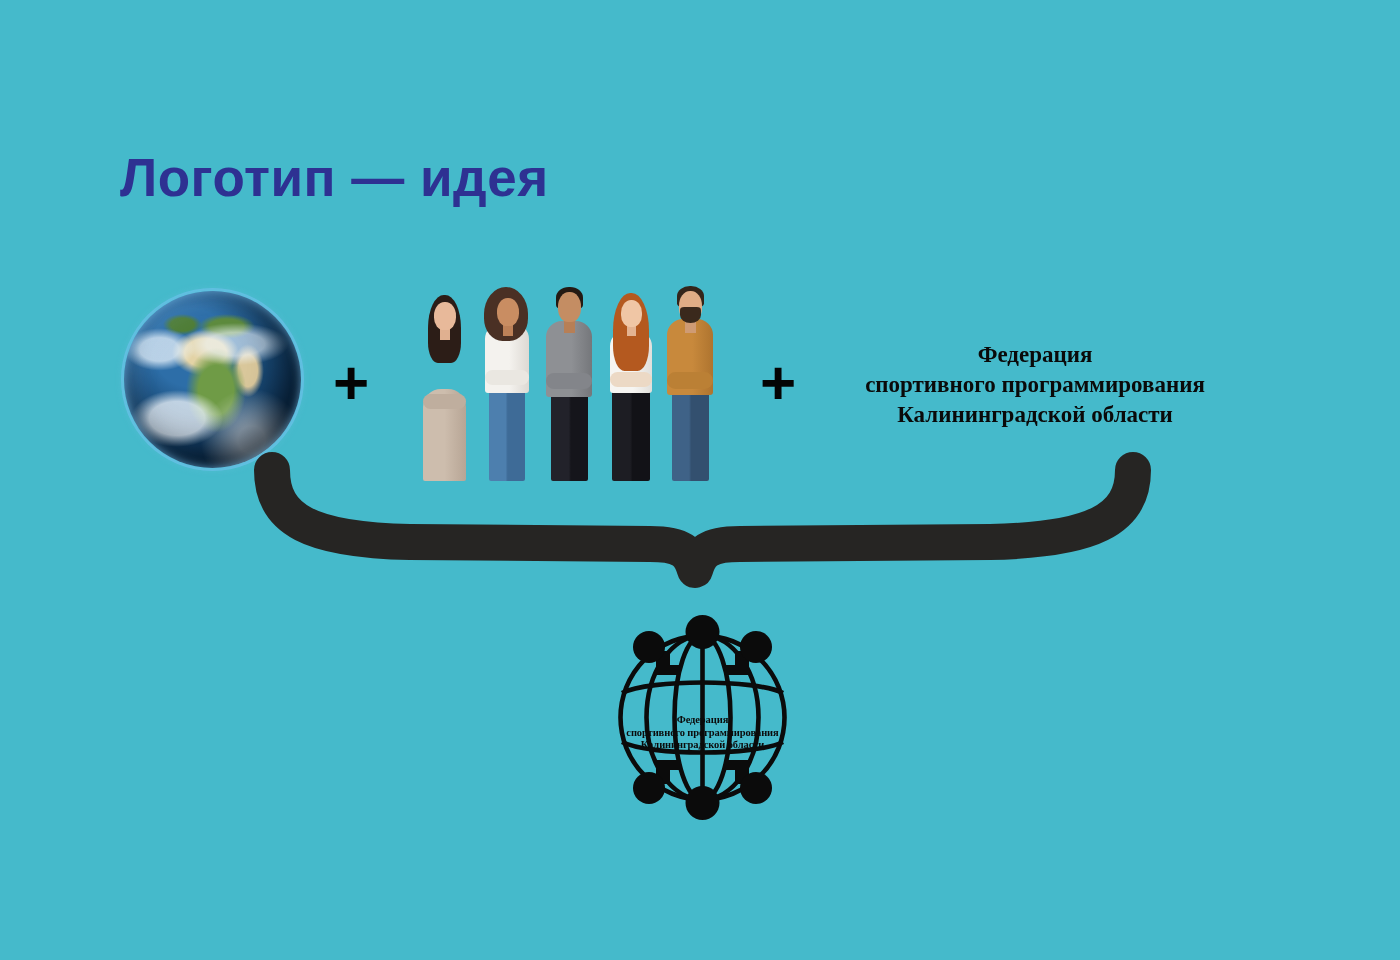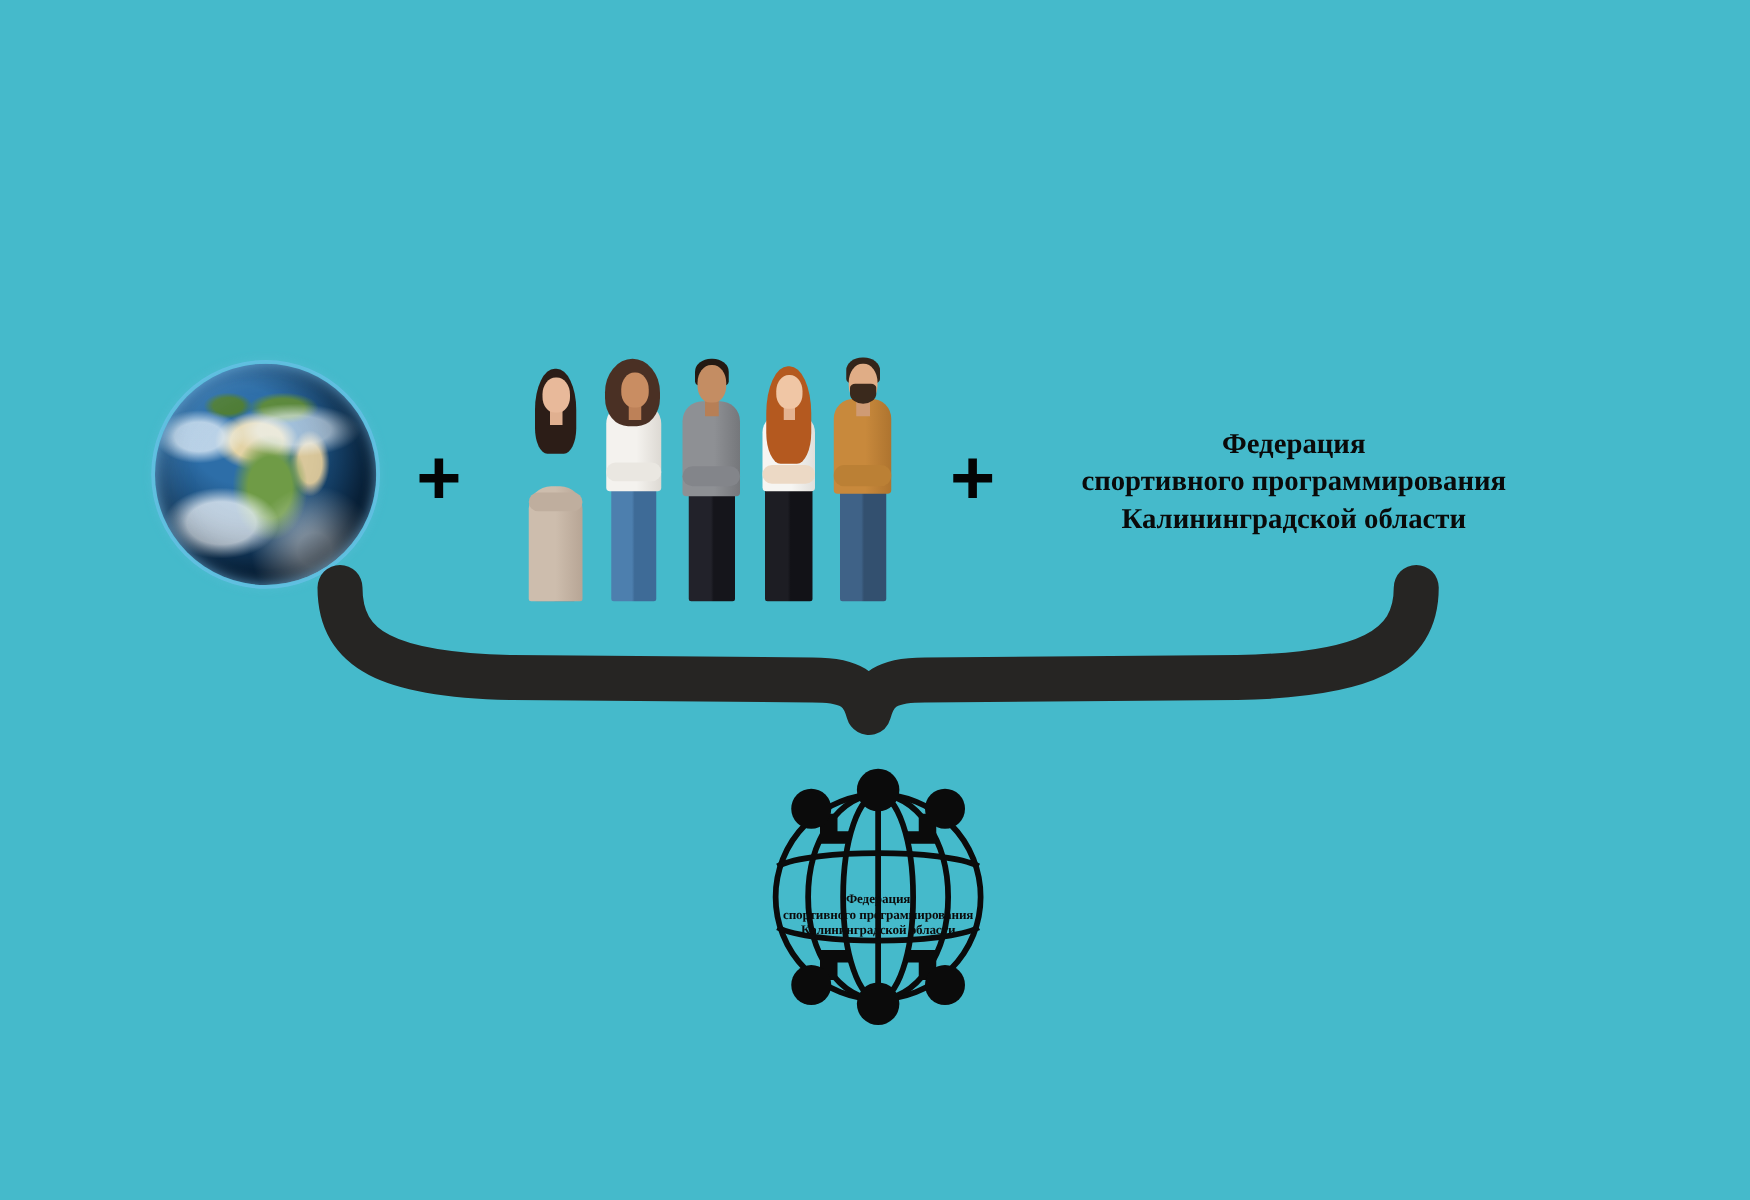--- a/index.html
+++ b/index.html
@@ -164,20 +164,21 @@
     color: #0b0b0b;
     letter-spacing: -0.1px;
     pointer-events: none;
   }
 </style>
 </head>
 <body>
 
 <div id="slide">
 
+  <h1 id="slide-title">Логотип — идея</h1>
 
   <div id="earth-wrap">
     <div id="earth-globe"></div>
     <div id="earth-atmosphere"></div>
   </div>
 
   <div class="plus-sign" id="plus-one">+</div>
 
   <div id="people-wrap">
 

